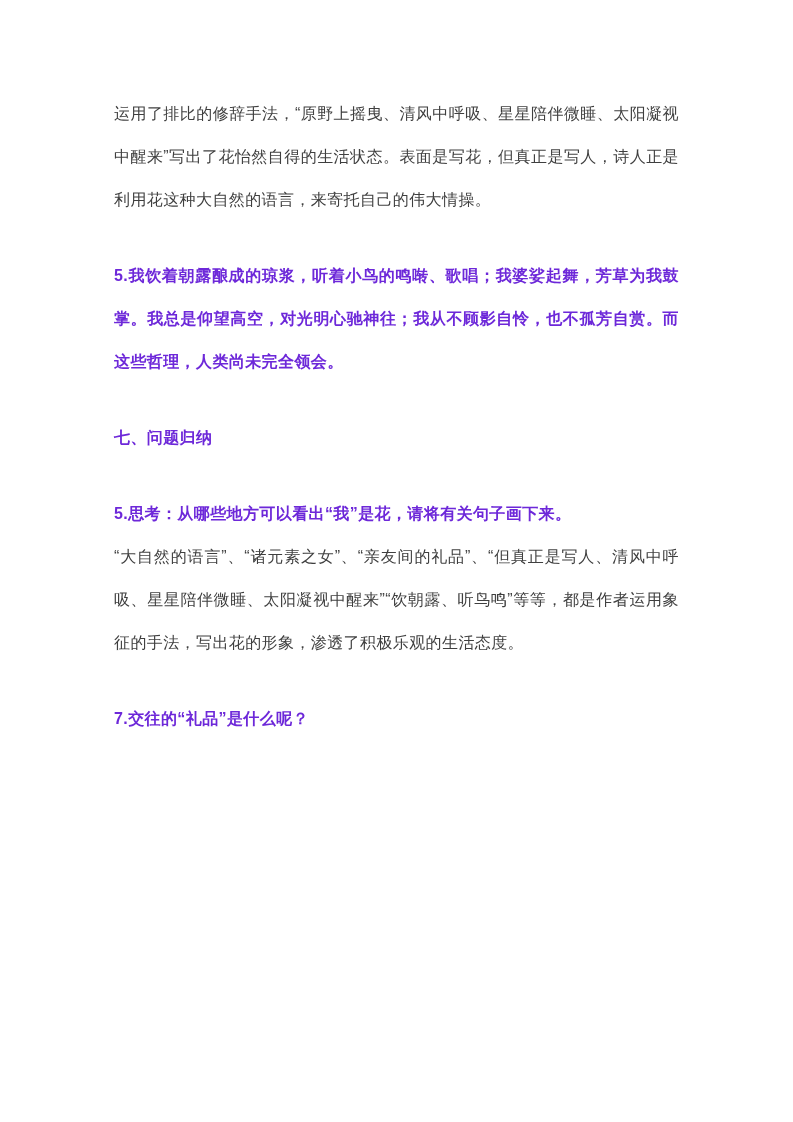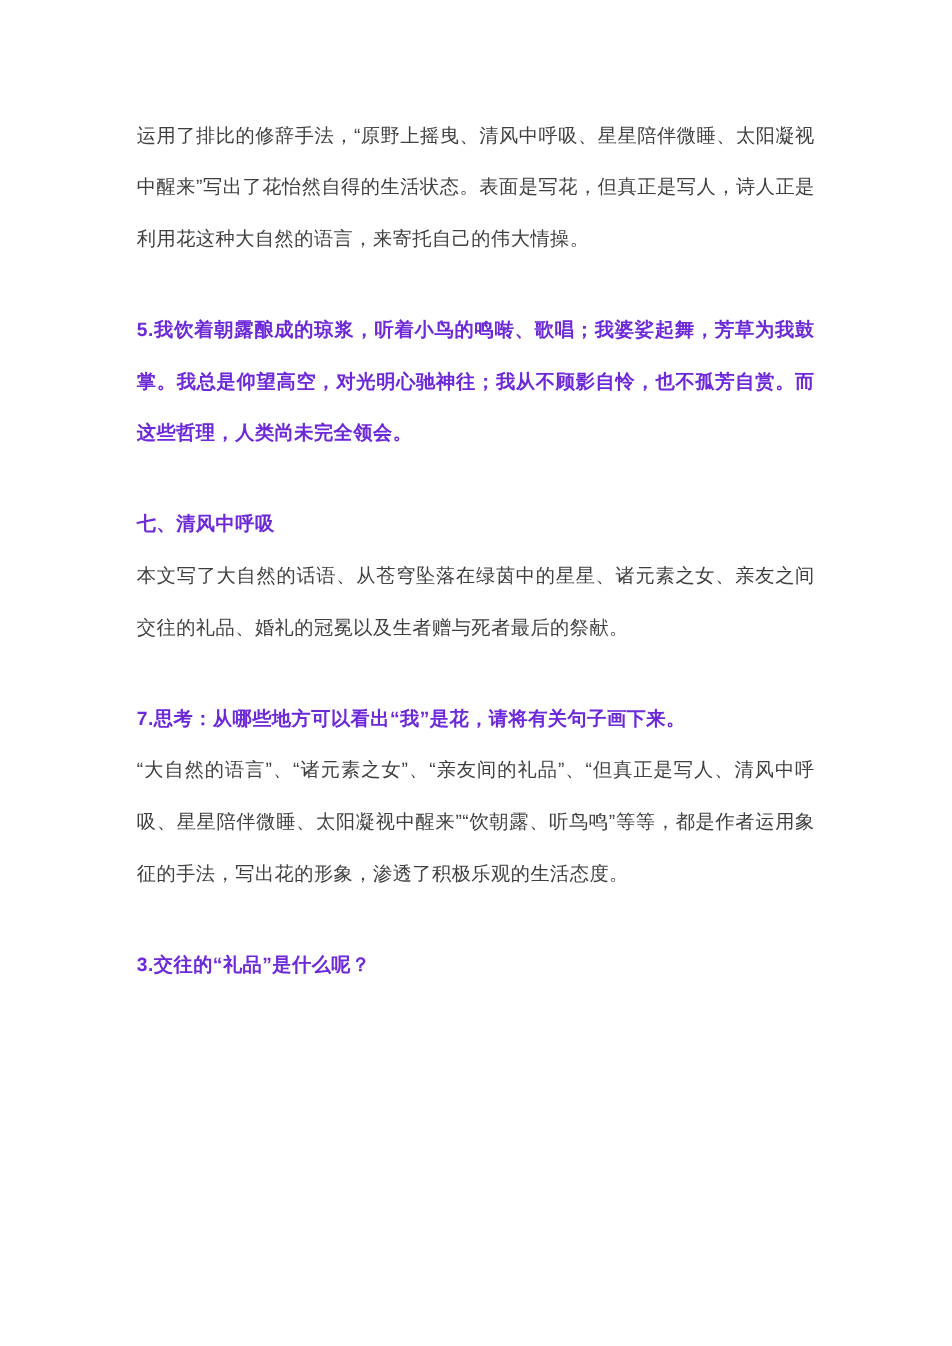--- a/index.html
+++ b/index.html
@@ -37,18 +37,17 @@
   .block.gap-large {
     margin-top: 33px;
   }
 </style>
 </head>
 <body>
 
 <div class="page">
     <p class="block">运用了排比的修辞手法，“原野上摇曳、清风中呼吸、星星陪伴微睡、太阳凝视中醒来”写出了花怡然自得的生活状态。表面是写花，但真正是写人，诗人正是利用花这种大自然的语言，来寄托自己的伟大情操。</p>
     <p class="block bold gap-large">5.我饮着朝露酿成的琼浆，听着小鸟的鸣啭、歌唱；我婆娑起舞，芳草为我鼓掌。我总是仰望高空，对光明心驰神往；我从不顾影自怜，也不孤芳自赏。而这些哲理，人类尚未完全领会。</p>
-    <p class="block bold gap-large">七、清风中呼吸</p>
-    <p class="block">本文写了大自然的话语、从苍穹坠落在绿茵中的星星、诸元素之女、亲友之间交往的礼品、婚礼的冠冕以及生者赠与死者最后的祭献。</p>
-    <p class="block bold gap-large">7.思考：从哪些地方可以看出“我”是花，请将有关句子画下来。</p>
+    <p class="block bold gap-large">七、问题归纳</p>
+    <p class="block bold gap-large">5.思考：从哪些地方可以看出“我”是花，请将有关句子画下来。</p>
     <p class="block">“大自然的语言”、“诸元素之女”、“亲友间的礼品”、“但真正是写人、清风中呼吸、星星陪伴微睡、太阳凝视中醒来”“饮朝露、听鸟鸣”等等，都是作者运用象征的手法，写出花的形象，渗透了积极乐观的生活态度。</p>
-    <p class="block bold gap-large">3.交往的“礼品”是什么呢？</p>
+    <p class="block bold gap-large">7.交往的“礼品”是什么呢？</p>
   </div>
 
 </body></html>

